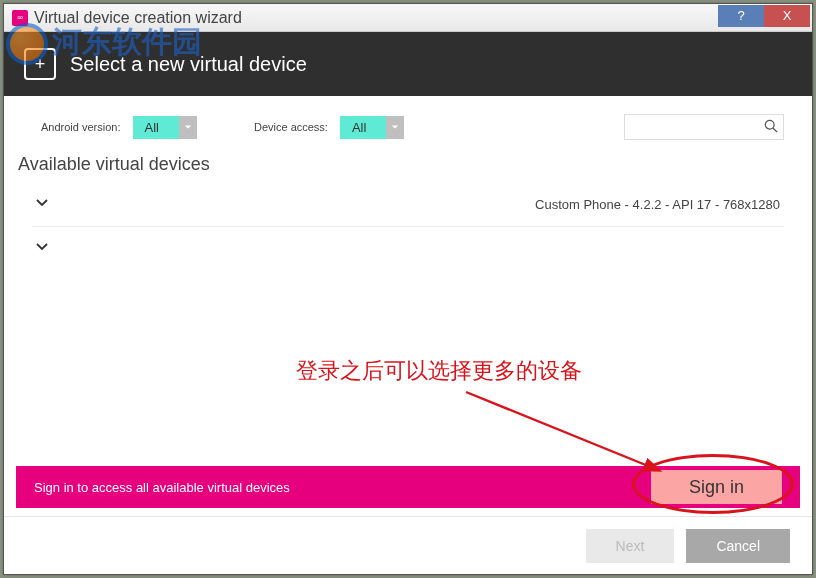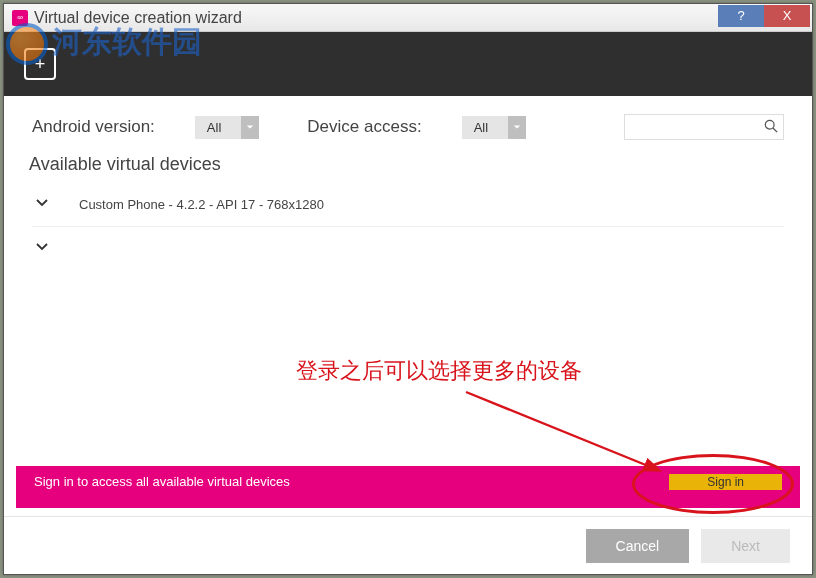--- a/index.html
+++ b/index.html
@@ -9,35 +9,35 @@
 .titlebar .app-icon { width: 16px; height: 16px; margin: 0 6px; background: #e6007e; border-radius: 2px; display: inline-flex; align-items: center; justify-content: center; font-size: 8px; color: #fff; }
 .titlebar .title { font-size: 16px; color: #444; flex: 1; }
 .titlebar .win-btns { display: flex; }
 .titlebar .wbtn { width: 46px; height: 22px; margin-top: -4px; display: flex; align-items: center; justify-content: center; font-size: 13px; color: #fff; }
 .titlebar .wbtn.help { background: #5a7fb8; }
 .titlebar .wbtn.close { background: #c75050; }
 .header { height: 64px; background: #2f2f2f; display: flex; align-items: center; padding: 0 20px; color: #fff; gap: 14px; }
 .header .hicon { width: 32px; height: 32px; border: 2px solid #fff; border-radius: 4px; display: flex; align-items: center; justify-content: center; font-size: 18px; }
 .header .htitle { font-size: 20px; font-weight: 300; }
 .filters { padding: 18px 28px 0 28px; display: flex; align-items: center; gap: 12px; }
-.flabel { font-size: 17px; color: #444; }
+.flabel { font-size: 11px; color: #444; margin-left: 9px; }
 .dd { display: inline-flex; align-items: stretch; }
-.dd .ddval { background: #e5e5e5; color: #333; font-size: 13px; padding: 4px 20px 4px 12px; margin-left: 28px; }
+.dd .ddval { background: #5eead4; color: #333; font-size: 13px; padding: 4px 20px 4px 12px; }
 .dd .ddarrow { width: 18px; background: #bfbfbf; display: flex; align-items: center; justify-content: center; }
 .dd .ddarrow svg { width: 8px; height: 8px; fill: #fff; }
 .searchbox { margin-left: auto; position: relative; }
 .searchbox input { width: 160px; height: 26px; border: 1px solid #ddd; padding: 0 26px 0 6px; font-size: 13px; }
 .searchbox .sicon { position: absolute; right: 6px; top: 5px; }
-.section-title { padding: 14px 28px 8px 25px; font-size: 18px; color: #444; font-weight: 400; }
+.section-title { padding: 14px 28px 8px 14px; font-size: 18px; color: #444; font-weight: 400; }
 .dev-list { padding: 0 28px; }
-.dev-item { display: flex; align-items: center; gap: 31px; padding: 14px 4px; border-top: 1px solid #eee; font-size: 13px; color: #444; cursor: pointer; }
+.dev-item { display: flex; align-items: center; gap: 16px; padding: 14px 4px; border-top: 1px solid #eee; font-size: 13px; color: #444; cursor: pointer; justify-content: space-between; }
 .dev-item:first-child { border-top: none; }
 .dev-item .chev svg { width: 12px; height: 12px; }
-.signin-bar { position: absolute; left: 12px; right: 12px; bottom: 66px; height: 42px; background: #e6007e; display: flex; align-items: flex-start; padding: 8px 18px; color: #fff; font-size: 13px; }
-.signin-bar .signin-btn { margin-left: auto; background: #eab308; color: #333; height: 16px; padding: 0 38px; display: flex; align-items: center; font-size: 12px; border: none; cursor: pointer; }
+.signin-bar { position: absolute; left: 12px; right: 12px; bottom: 66px; height: 42px; background: #e6007e; display: flex; align-items: center; padding: 8px 18px; color: #fff; font-size: 13px; }
+.signin-bar .signin-btn { margin-left: auto; background: #fca5a5; color: #333; height: 34px; padding: 0 38px; display: flex; align-items: center; font-size: 18px; border: none; cursor: pointer; }
 .bottom { position: absolute; left: 0; right: 0; bottom: 0; height: 58px; background: #fff; display: flex; align-items: center; justify-content: flex-end; padding: 0 22px; gap: 12px; border-top: 1px solid #e5e5e5; }
 .btn { height: 34px; padding: 0 30px; border: none; font-size: 14px; cursor: pointer; }
 .btn.cancel { background: #a8a8a8; color: #fff; }
 .btn.next { background: #e9e9e9; color: #bbb; cursor: default; }
 .watermark { position: absolute; left: 6px; top: 22px; font-size: 30px; font-weight: 700; color: #1e63c8; opacity: 0.6; pointer-events: none; font-family: "Microsoft YaHei","SimHei",sans-serif; }
 .watermark .wm-icon { display: inline-block; width: 42px; height: 42px; vertical-align: middle; background: radial-gradient(circle at 30% 30%, #ff9a2e, #e76b00); border-radius: 50%; border: 4px solid #0a5fc7; margin-right: 4px; }
 .annot { position: absolute; left: 296px; top: 356px; color: #d8131b; font-size: 22px; font-family: Liberation Mono, monospace; pointer-events: none; }
 .annot-arrow { position: absolute; left: 462px; top: 388px; pointer-events: none; }
 .annot-ellipse { position: absolute; left: 632px; top: 454px; width: 162px; height: 60px; border: 3px solid #d8131b; border-radius: 50%; pointer-events: none; }
 </style>
@@ -50,20 +50,21 @@
     <span class="app-icon">∞</span>
     <span class="title">Virtual device creation wizard</span>
     <div class="win-btns">
       <div class="wbtn help">?</div>
       <div class="wbtn close">X</div>
     </div>
   </div>
 
   <div class="header">
     <div class="hicon">+</div>
+    <div class="htitle">Select a new virtual device</div>
   </div>
 
   <div class="filters">
     <span class="flabel">Android version:</span>
     <div class="dd">
       <span class="ddval">All</span>
       <span class="ddarrow">
           <svg viewBox="0 0 10 10">
             <path d="M1 3 L5 7 L9 3 Z"></path>
           </svg>
@@ -105,22 +106,22 @@
           </svg></span>
     </div>
   </div>
 
   <div class="signin-bar">
     <span>Sign in to access all available virtual devices</span>
     <button class="signin-btn">Sign in</button>
   </div>
 
   <div class="bottom">
+    <button class="btn next">Next</button>
     <button class="btn cancel">Cancel</button>
-    <button class="btn next">Next</button>
   </div>
 
 </div>
 
 <div class="watermark">
   <span class="wm-icon"></span><span>河东软件园</span>
 </div>
 
 <div class="annot">登录之后可以选择更多的设备</div>
 <svg class="annot-arrow" width="220" height="96">

